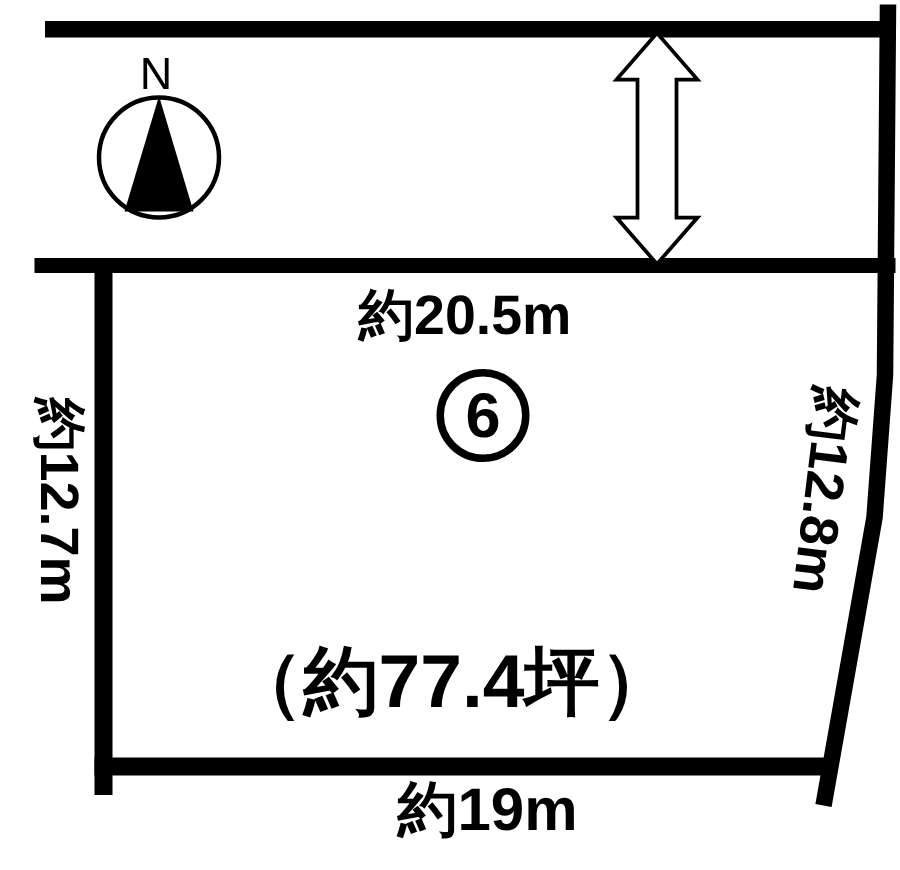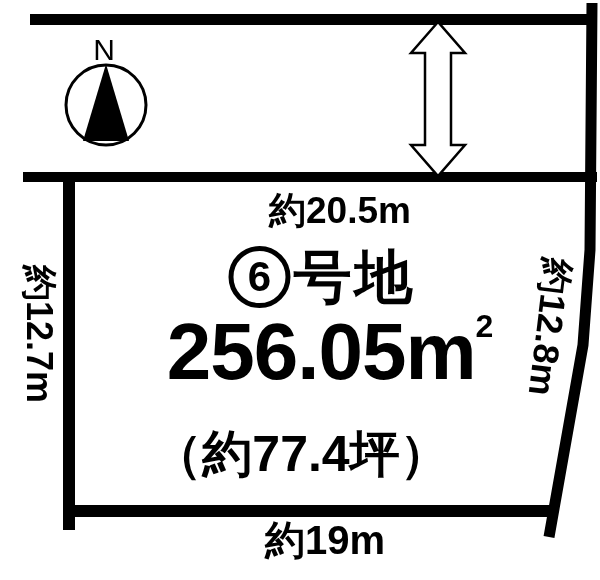--- a/index.html
+++ b/index.html
@@ -9,21 +9,21 @@
     background:#ffffff;
     overflow:hidden;
     font-family:"Liberation Sans","DejaVu Sans",sans-serif;
     color:#000;
   }
   #lines{position:absolute;left:0;top:0;width:600px;height:580px;}
   .txt{position:absolute;line-height:1;color:#000;font-weight:bold;text-align:center;white-space:nowrap;}
   .n-label{left:104px;top:50px;transform:translate(-50%,-50%);font-size:30px;font-weight:400;}
   .road-width{left:318px;top:64px;transform:translate(-50%,-50%);font-size:44px;letter-spacing:1px;}
   .road-name{left:323px;top:122px;transform:translate(-50%,-50%);font-size:46px;letter-spacing:6px;}
-  .top-dim{left:310px;top:210px;transform:translate(-50%,-50%);font-size:37px;margin-left:30px;}
+  .top-dim{left:310px;top:210px;transform:translate(-50%,-50%);font-size:37px;}
   .lot-title{left:322px;top:277px;transform:translate(-50%,-50%);display:flex;align-items:center;justify-content:center;gap:3px;}
   .lot-badge{display:flex;align-items:center;justify-content:center;width:52px;height:52px;border:5px solid #000;border-radius:50%;font-size:42px;font-weight:bold;}
   .lot-suffix{font-size:58px;font-weight:bold;letter-spacing:3px;}
   .area{left:330px;top:352px;transform:translate(-50%,-50%);font-size:80px;letter-spacing:-1px;}
   .area sup{font-size:32px;vertical-align:top;position:relative;top:-2px;letter-spacing:0;}
   .tsubo{left:301px;top:426px;transform:translate(-50%,-50%);font-size:50px;margin-top:28px;}
   .left-dim{left:39px;top:334px;transform:translate(-50%,-50%) rotate(90deg);font-size:36px;}
   .right-dim{left:549px;top:327px;transform:translate(-50%,-50%) rotate(97deg);font-size:36px;}
   .bottom-dim{left:325px;top:540px;transform:translate(-50%,-50%);font-size:40px;}
 </style>
@@ -57,20 +57,18 @@
 
   <div class="txt top-dim">約20.5m</div>
   <div class="txt left-dim">約12.7m</div>
   <div class="txt right-dim">約12.8m</div>
   <div class="txt bottom-dim">約19m</div>
 
   <div class="txt lot-title">
     <span class="lot-badge">
         <span>6</span>
       </span>
-    <span class="lot-suffix">号地</span>
   </div>
 
-  <div class="txt area"><span>256.05m</span><sup>2</sup></div>
 
   <div class="txt tsubo">（約77.4坪）</div>
 
 </div>
 
 </body></html>

